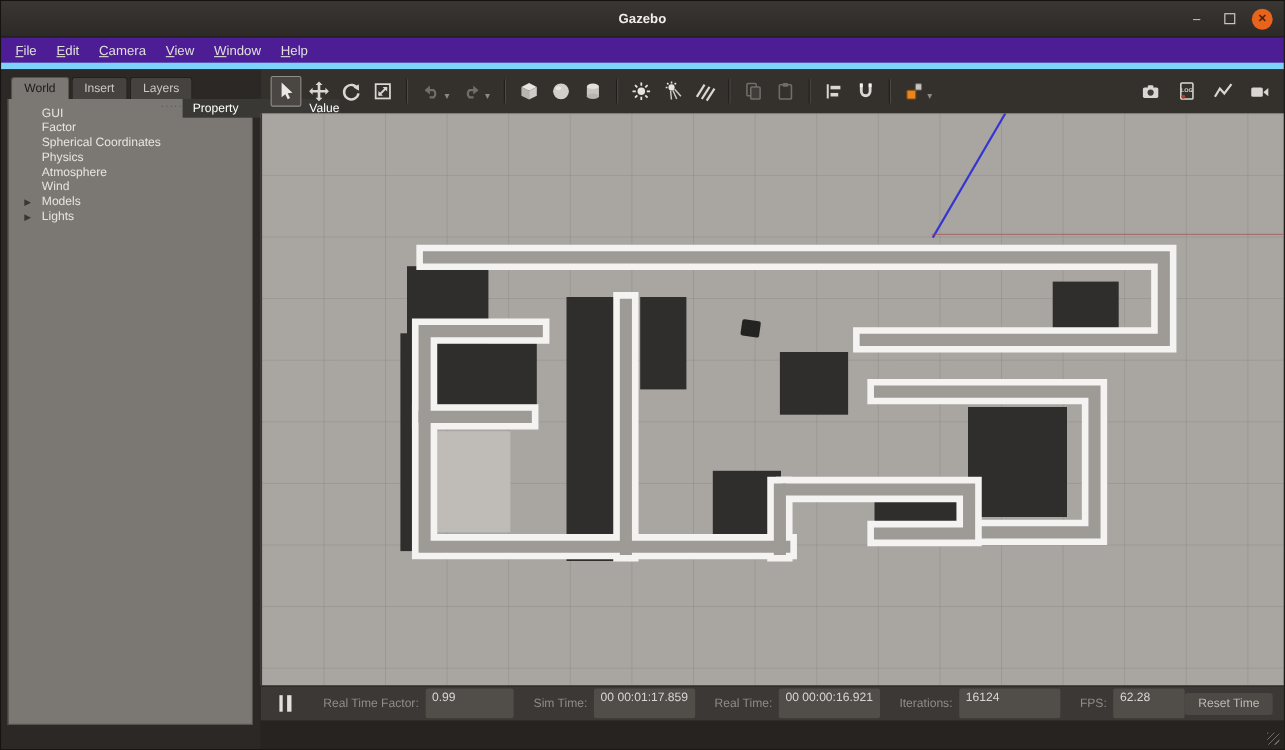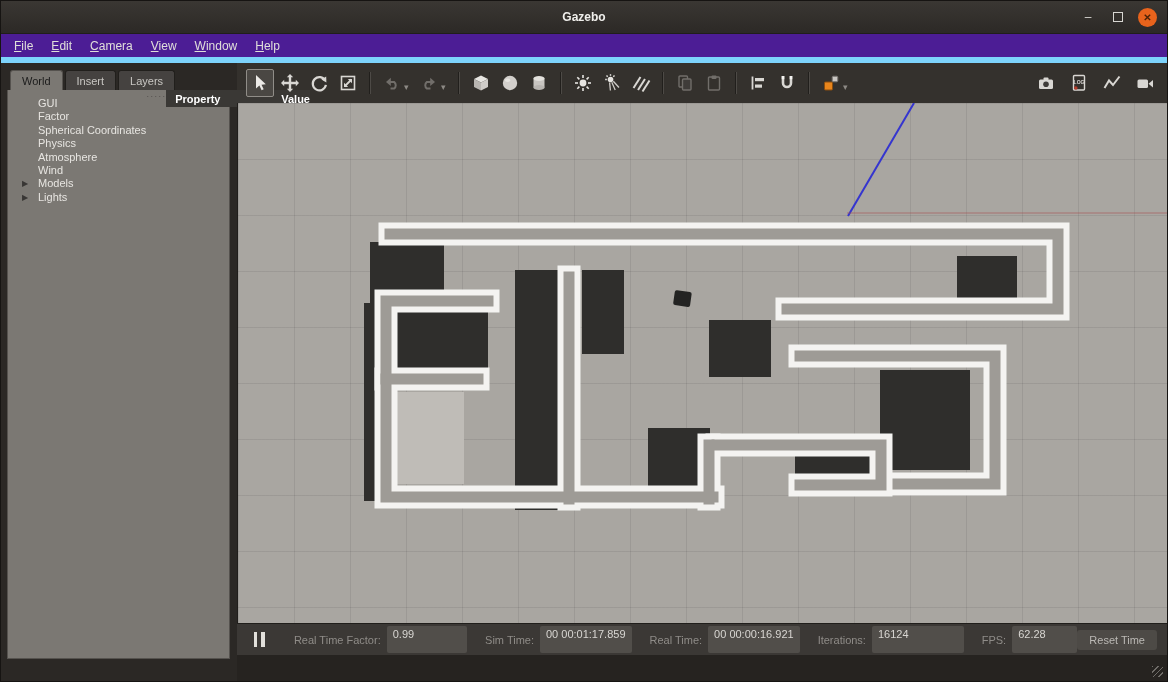--- a/index.html
+++ b/index.html
@@ -26,21 +26,21 @@
   .panel{position:absolute;left:6px;top:5px;right:7px;bottom:22px;display:flex;flex-direction:column}
   .tabs{display:flex;height:22px;align-items:flex-end;gap:2px;padding-left:3px;flex:none}
   .tab{font-size:11px;padding:4px 11px 3px;border-radius:3px 3px 0 0;background:#454240;color:#c9c7c3;border:1px solid #211f1c;border-bottom:none}
   .tab.active{background:#7b7873;color:#1b1b1b;border-color:#55524e}
   .panelbody{flex:1;background:#7b7873;border:1px solid #55524e;border-top:none;display:flex;flex-direction:row;min-height:0}
   .tree{height:186px;padding-top:7px;flex:none}
   .titem{font-size:11px;color:#e7e5e1;padding-left:30px;height:13.4px;line-height:13px;position:relative;white-space:nowrap}
   .titem .exp{position:absolute;left:14px;top:2px;font-size:8px;color:#383634;line-height:9px}
   .splitter{height:11px;display:flex;align-items:center;justify-content:center;color:#53504c;font-size:9px;letter-spacing:1px;flex:none}
   .prophead{height:17px;background:#3a3835;display:flex;align-items:center;flex:none}
-  .prophead span{font-size:11px;font-weight:bold;color:#ffffff}
+  .prophead span{font-size:11px;font-weight:normal;color:#ffffff}
   .prophead .p1{width:106px;padding-left:9px}
   .proparea{flex:1;background:#7e7b76}
 
   
   .rightcol{flex:1;display:flex;flex-direction:column;background:#34312d;min-width:0}
   .toolbar{height:40px;display:flex;align-items:center;padding:0 9px;gap:3px;flex:none}
   .tbtn{width:26px;height:26px;display:flex;align-items:center;justify-content:center;border-radius:2px;position:relative;flex:none}
   .tbtn.selected{border:1px solid #908d88;background:#4a4743}
   .sep{width:0;height:22px;margin:0 5px;border-left:1px solid #211f1c;border-right:1px solid #4d4a46;flex:none}
   .caret{color:#8d8a85;font-size:9px;width:9px;margin:8px 0 0 -4px;flex:none}

